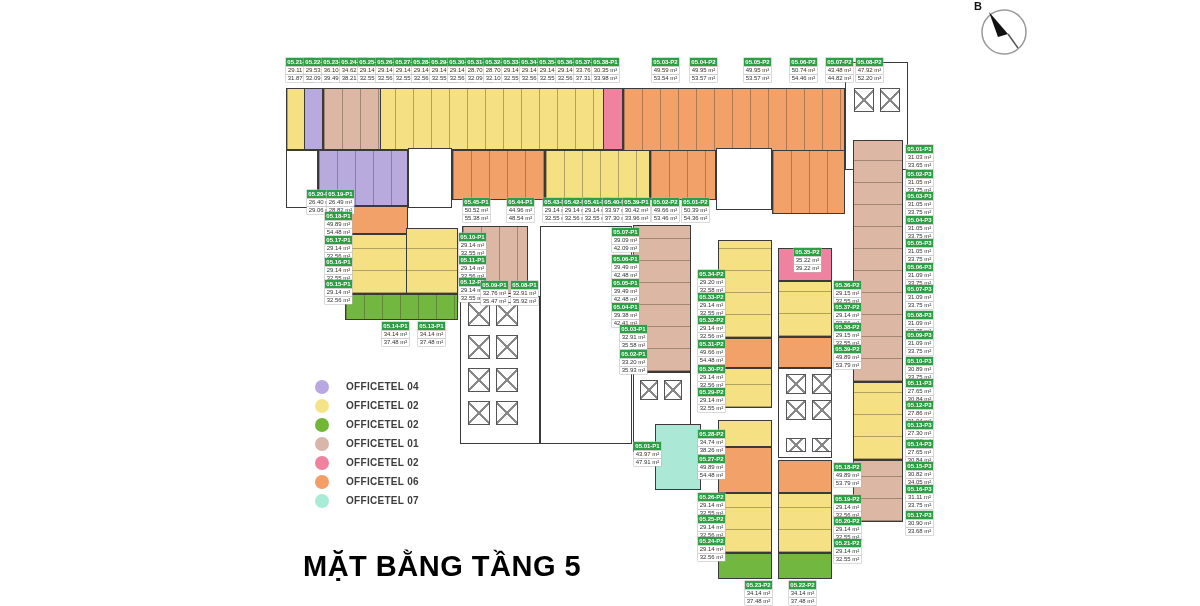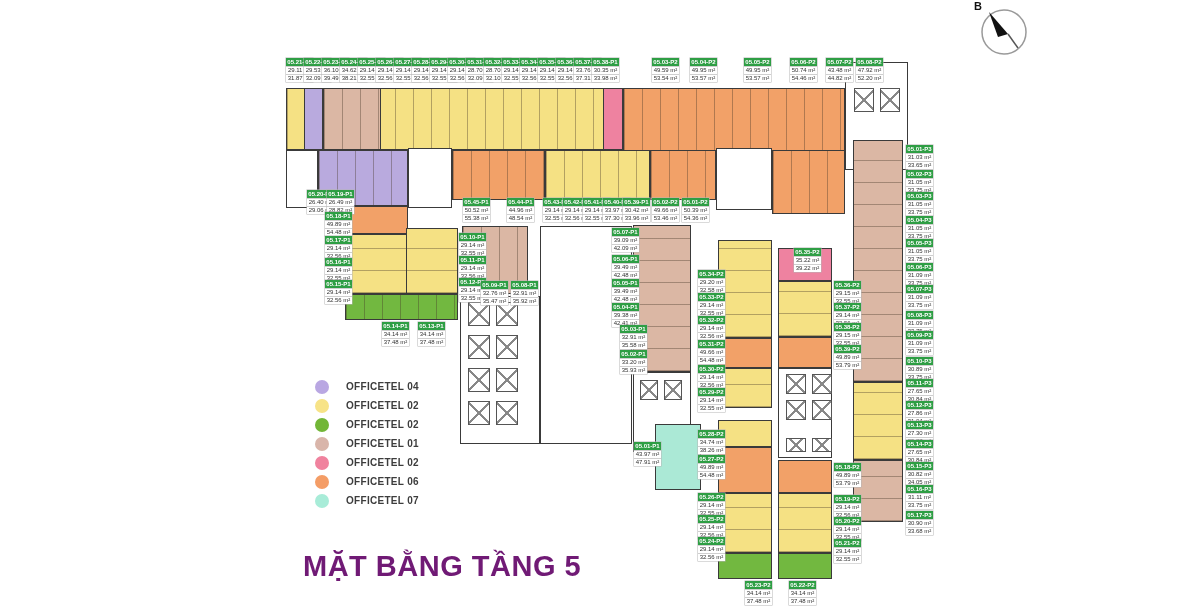--- a/index.html
+++ b/index.html
@@ -20,21 +20,21 @@
        line-height:8px;height:8px;white-space:nowrap;overflow:hidden;}
   .u-a{background:#fff;color:#333;font-size:6px;text-align:center;line-height:7px;height:7px;
        border-top:.5px solid #cfcfcf;white-space:nowrap;overflow:hidden;}
 
   .legend{position:absolute;left:315px;top:377px;}
   .legend-item{display:flex;align-items:center;height:19px;}
   .legend-swatch{width:14px;height:14px;border-radius:50%;margin-right:17px;flex:0 0 14px;}
   .legend-label{font-size:10px;font-weight:bold;color:#3d3d3d;letter-spacing:.3px;}
 
   .title{position:absolute;left:303px;top:550px;font-size:29px;font-weight:800;
-         color:#701a75;letter-spacing:.5px;}
+         color:#000000;letter-spacing:.5px;}
 
   .compass{position:absolute;left:972px;top:0;width:60px;height:60px;}
   .compass-b{position:absolute;left:2px;top:0;font-size:11px;font-weight:bold;color:#111;}
 </style>
 </head>
 <body>
 
 <div id="plan">
     <div class="block stripes-v" style="left: 286px; top: 88px; width: 330px; height: 62px; background-color: rgb(245, 225, 132);"></div>
     <div class="block" style="left: 304px; top: 88px; width: 19px; height: 62px; background-color: rgb(185, 170, 222);"></div>

